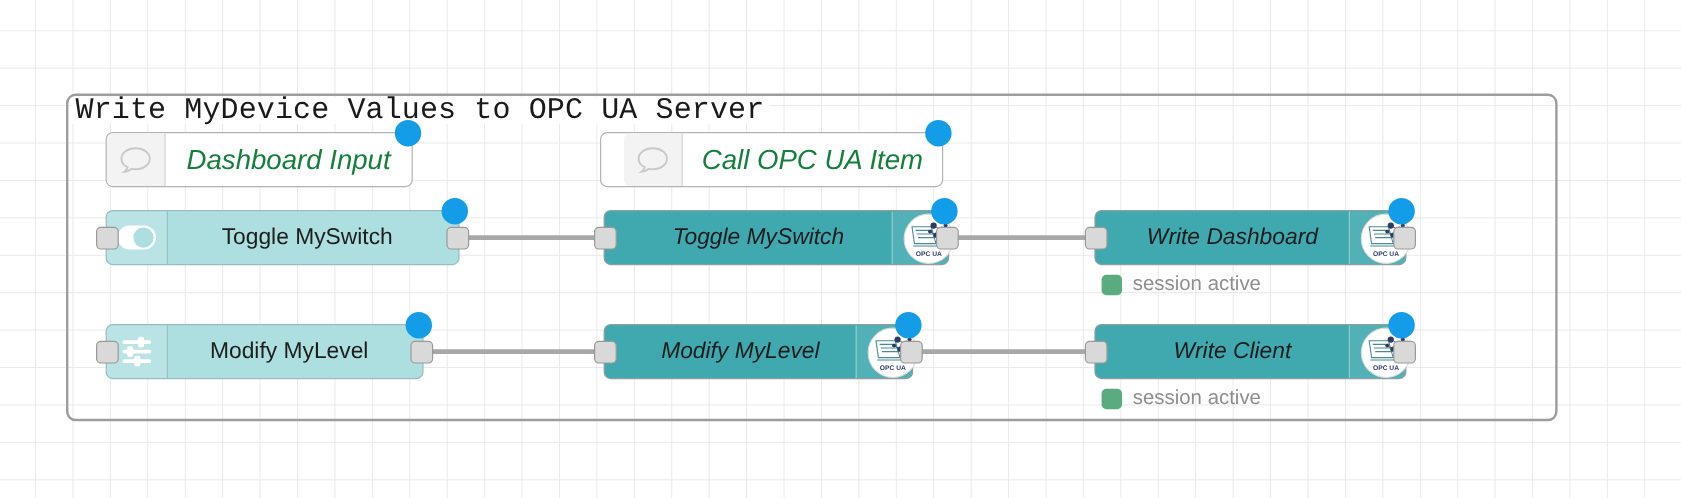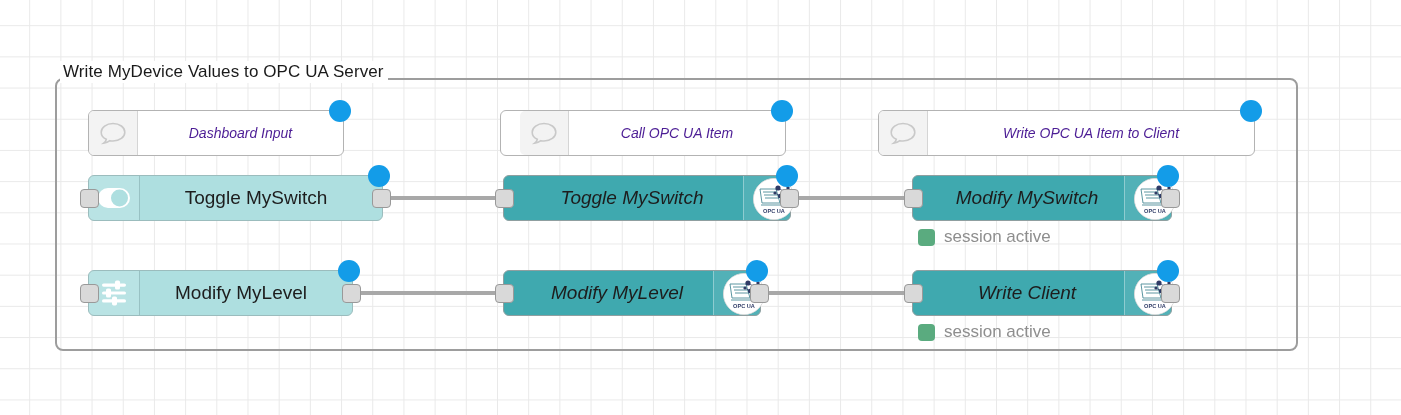--- a/index.html
+++ b/index.html
@@ -24,28 +24,29 @@
     position:absolute;
     left:55px; top:78px;
     width:1243px; height:273px;
     border:2px solid #9d9d9d;
     border-radius:8px;
     background:rgba(255,255,255,0.0);
     box-sizing:border-box;
   }
   .group-title{
     position:absolute;
-    left:60px; top:61px;
-    font-size:17px;
+    left:60px; top:81px;
+    font-size:25px;
     color:#1a1a1a;
     letter-spacing:0.1px;
     white-space:nowrap;
     background:#ffffff;
     padding:0 4px 0 3px;
     line-height:22px;
+    font-family:Liberation Mono, monospace;
   }
 
   
   .node{
     position:absolute;
     box-sizing:border-box;
     border:1px solid #a5a5a5;
     border-radius:6px;
     display:flex;
     align-items:center;
@@ -70,23 +71,23 @@
   .node.comment .icon-pane{
     width:48px;height:100%;
     background:#f3f3f3;
     border-right:1px solid #d5d5d5;
     display:flex;align-items:center;justify-content:center;
     flex:0 0 48px;
   }
   .node.comment .label{
     flex:1;
     text-align:center;
-    font-size:14px;
+    font-size:23px;
     font-style:italic;
-    color:#4c1d95;
+    color:#15803d;
     padding:0 10px;
     white-space:nowrap;
   }
 
   
   .node.dash{
     background:#aedfe0;
     border-color:#9bbcbd;
     height:46px;
   }
@@ -217,31 +218,20 @@
       <div class="icon-pane">
         <svg width="28" height="24" viewBox="0 0 28 24" aria-hidden="true">
           <path d="M14 2.5C7.4 2.5 2.2 6.4 2.2 11.2c0 3.0 2.0 5.6 5.1 7.1-.3 1.6-1.3 2.9-2.6 3.8 2.4-.2 4.6-1.1 6.2-2.4 1.0.2 2.0.3 3.1.3 6.6 0 11.8-3.9 11.8-8.8S20.6 2.5 14 2.5z" fill="none" stroke="#c9c9c9" stroke-width="1.6"></path>
         </svg>
       </div>
       <div class="label">Call OPC UA Item</div>
     </div>
     <div class="badge-blue"></div>
   </div>
 
-  <div class="node comment" style="left:878px; top:110px; width:377px;">
-    <div class="body">
-      <div class="icon-pane">
-        <svg width="28" height="24" viewBox="0 0 28 24" aria-hidden="true">
-          <path d="M14 2.5C7.4 2.5 2.2 6.4 2.2 11.2c0 3.0 2.0 5.6 5.1 7.1-.3 1.6-1.3 2.9-2.6 3.8 2.4-.2 4.6-1.1 6.2-2.4 1.0.2 2.0.3 3.1.3 6.6 0 11.8-3.9 11.8-8.8S20.6 2.5 14 2.5z" fill="none" stroke="#c9c9c9" stroke-width="1.6"></path>
-        </svg>
-      </div>
-      <div class="label">Write OPC UA Item to Client</div>
-    </div>
-    <div class="badge-blue"></div>
-  </div>
 
   <div class="wire" style="left:378px; top:196px; width:125px;"></div>
   <div class="wire" style="left:786px; top:196px; width:126px;"></div>
   <div class="wire" style="left:348px; top:291px; width:155px;"></div>
   <div class="wire" style="left:756px; top:291px; width:156px;"></div>
 
   <div class="node dash" style="left:88px; top:175px; width:295px;">
     <div class="body">
       <div class="icon-pane">
         <svg width="34" height="22" viewBox="0 0 34 22" aria-hidden="true">
@@ -292,21 +282,21 @@
         <text x="20" y="34" font-family="Liberation Sans, sans-serif" font-size="5.6" font-weight="bold" fill="#2f3b66" text-anchor="middle">OPC UA</text>
       </svg>
     </div>
     <div class="port in"></div>
     <div class="port out"></div>
     <div class="badge-blue"></div>
   </div>
 
   <div class="node opcua" style="left:912px; top:175px; width:260px;">
     <div class="body">
-      <div class="label">Modify MySwitch</div>
+      <div class="label">Write Dashboard</div>
       <div class="icon-pane-right"></div>
     </div>
     <div class="opclogo" style="right:-5px;">
       <svg width="40" height="40" viewBox="0 0 40 40" aria-hidden="true">
         <rect x="0" y="0" width="40" height="40" fill="#ffffff"></rect>
         <g stroke="#4a8a96" stroke-width="0.9" fill="none">
           <path d="M6 10 L22 10 L26 24 L8 24 Z"></path>
           <path d="M9 13 L23 13"></path>
             <path d="M10 16 L24 16"></path>
             <path d="M11 19 L25 19"></path>

